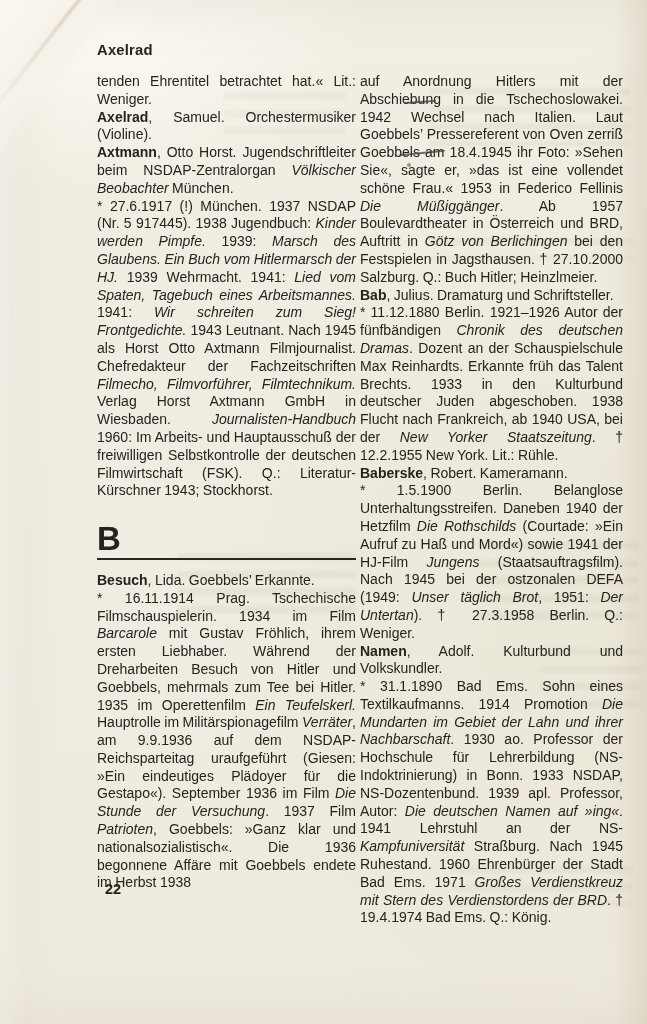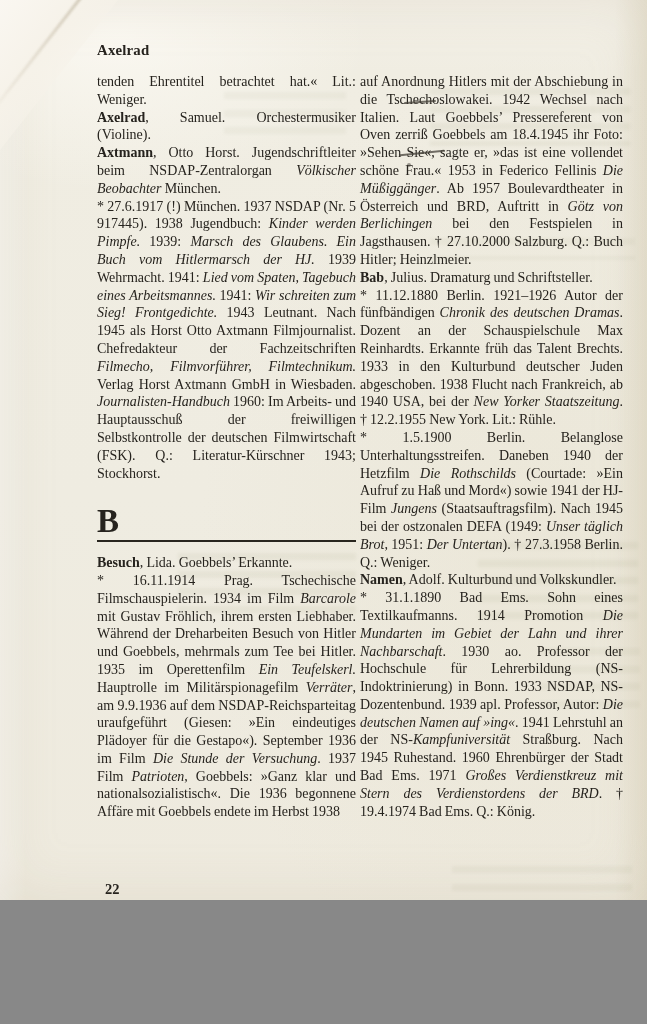--- a/index.html
+++ b/index.html
@@ -1,21 +1,21 @@
 <!DOCTYPE html>
 <html lang="de"><head>
 <meta charset="utf-8">
 <style>
   html,body{margin:0;padding:0;background:#888;}
   .scan{
     position:relative;
-    width:647px;height:900px;
+    width:647px;height:1024px;
     margin:0 auto;
     overflow:hidden;
-    font-family:Liberation Serif, serif;
+    font-family:Liberation Sans, sans-serif;
     color:#26231e;
     background:
       radial-gradient(ellipse 420px 260px at 18% 4%, rgba(252,250,244,.8), rgba(252,250,244,0) 60%),
       radial-gradient(ellipse 500px 700px at 85% 60%, rgba(226,219,196,.30), rgba(226,219,196,0) 70%),
       linear-gradient(90deg, rgba(255,255,255,.45) 0%, rgba(255,255,255,0) 4%),
       linear-gradient(270deg, rgba(206,196,166,.28) 0%, rgba(206,196,166,0) 5%),
       linear-gradient(180deg,#f3f0e7 0%,#f0ede2 8%,#efece1 55%,#eeeade 100%);
     box-shadow: inset 0 0 55px rgba(185,175,145,.22);
   }
   
@@ -114,20 +114,21 @@
       <p class="entry-head"><span class="b">Axtmann</span><span class="">, Otto Horst. Jugendschriftleiter beim NSDAP-Zentralorgan </span><span class="i">Völkischer Beobachter</span><span class=""> München.</span></p>
       <p class="body"><span class="">* 27.6.1917 (!) München. 1937 NSDAP (Nr. 5 917445). 1938 Jugendbuch: </span><span class="i">Kinder werden Pimpfe.</span><span class=""> 1939: </span><span class="i">Marsch des Glaubens. Ein Buch vom Hitlermarsch der HJ.</span><span class=""> 1939 Wehrmacht. 1941: </span><span class="i">Lied vom Spaten, Tagebuch eines Arbeitsmannes.</span><span class=""> 1941: </span><span class="i">Wir schreiten zum Sieg! Frontgedichte.</span><span class=""> 1943 Leutnant. Nach 1945 als Horst Otto Axtmann Filmjournalist. Chefredakteur der Fachzeitschriften </span><span class="i">Filmecho, Filmvorführer, Filmtechnikum.</span><span class=""> Verlag Horst Axtmann GmbH in Wiesbaden. </span><span class="i">Journalisten-Handbuch</span><span class=""> 1960: Im Arbeits- und Hauptausschuß der freiwilligen Selbstkontrolle der deutschen Filmwirtschaft (FSK). Q.: Literatur-Kürschner 1943; Stockhorst.</span></p>
       <div class="section-heading"><span class="letter">B</span></div>
       <p class="entry-head"><span class="b">Besuch</span><span class="">, Lida. Goebbels’ Erkannte.</span></p>
       <p class="body"><span class="">* 16.11.1914 Prag. Tschechische Filmschauspielerin. 1934 im Film </span><span class="i">Barcarole</span><span class=""> mit Gustav Fröhlich, ihrem ersten Liebhaber. Während der Dreharbeiten Besuch von Hitler und Goebbels, mehrmals zum Tee bei Hitler. 1935 im Operettenfilm </span><span class="i">Ein Teufelskerl.</span><span class=""> Hauptrolle im Militärspionagefilm </span><span class="i">Verräter</span><span class="">, am 9.9.1936 auf dem NSDAP-Reichsparteitag uraufgeführt (Giesen: »Ein eindeutiges Plädoyer für die Gestapo«). September 1936 im Film </span><span class="i">Die Stunde der Versuchung</span><span class="">. 1937 Film </span><span class="i">Patrioten</span><span class="">, Goebbels: »Ganz klar und nationalsozialistisch«. Die 1936 begonnene Affäre mit Goebbels endete im Herbst 1938</span></p>
     </div>
   <div class="col col-right">
       <p class="body"><span class="">auf Anordnung Hitlers mit der Abschiebung in die Tschechoslowakei. 1942 Wechsel nach Italien. Laut Goebbels’ Pressereferent von Oven zerriß Goebbels am 18.4.1945 ihr Foto: »Sehen Sie«, sagte er, »das ist eine vollendet schöne Frau.« 1953 in Federico Fellinis </span><span class="i">Die Müßiggänger</span><span class="">. Ab 1957 Boulevardtheater in Österreich und BRD, Auftritt in </span><span class="i">Götz von Berlichingen</span><span class=""> bei den Festspielen in Jagsthausen. † 27.10.2000 Salzburg. Q.: Buch Hitler; Heinzlmeier.</span></p>
       <p class="entry-head"><span class="b">Bab</span><span class="">, Julius. Dramaturg und Schriftsteller.</span></p>
       <p class="body"><span class="">* 11.12.1880 Berlin. 1921–1926 Autor der fünfbändigen </span><span class="i">Chronik des deutschen Dramas</span><span class="">. Dozent an der Schauspielschule Max Reinhardts. Erkannte früh das Talent Brechts. 1933 in den Kulturbund deutscher Juden abgeschoben. 1938 Flucht nach Frankreich, ab 1940 USA, bei der </span><span class="i">New Yorker Staatszeitung</span><span class="">. † 12.2.1955 New York. Lit.: Rühle.</span></p>
+      <p class="entry-head"><span class="b">Baberske</span><span class="">, Robert. Kameramann.</span></p>
       <p class="body"><span class="">* 1.5.1900 Berlin. Belanglose Unterhaltungsstreifen. Daneben 1940 der Hetzfilm </span><span class="i">Die Rothschilds</span><span class=""> (Courtade: »Ein Aufruf zu Haß und Mord«) sowie 1941 der HJ-Film </span><span class="i">Jungens</span><span class=""> (Staatsauftragsfilm). Nach 1945 bei der ostzonalen DEFA (1949: </span><span class="i">Unser täglich Brot</span><span class="">, 1951: </span><span class="i">Der Untertan</span><span class="">). † 27.3.1958 Berlin. Q.: Weniger.</span></p>
       <p class="entry-head"><span class="b">Namen</span><span class="">, Adolf. Kulturbund und Volkskundler.</span></p>
       <p class="body"><span class="">* 31.1.1890 Bad Ems. Sohn eines Textilkaufmanns. 1914 Promotion </span><span class="i">Die Mundarten im Gebiet der Lahn und ihrer Nachbarschaft</span><span class="">. 1930 ao. Professor der Hochschule für Lehrerbildung (NS-Indoktrinierung) in Bonn. 1933 NSDAP, NS-Dozentenbund. 1939 apl. Professor, Autor: </span><span class="i">Die deutschen Namen auf »ing«</span><span class="">. 1941 Lehrstuhl an der NS-</span><span class="i">Kampfuniversität</span><span class=""> Straßburg. Nach 1945 Ruhestand. 1960 Ehrenbürger der Stadt Bad Ems. 1971 </span><span class="i">Großes Verdienstkreuz mit Stern des Verdienstordens der BRD</span><span class="">. † 19.4.1974 Bad Ems. Q.: König.</span></p>
     </div>
 
   <div class="pen-mark pm1"></div>
   <div class="pen-mark pm2"></div>
   <div class="pen-mark pm3"></div>
 
   <div class="page-number">22</div>

